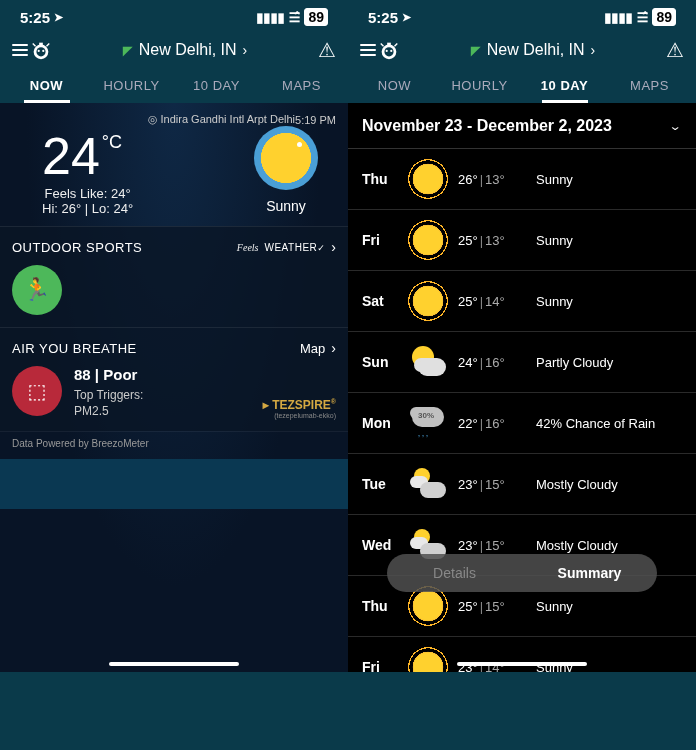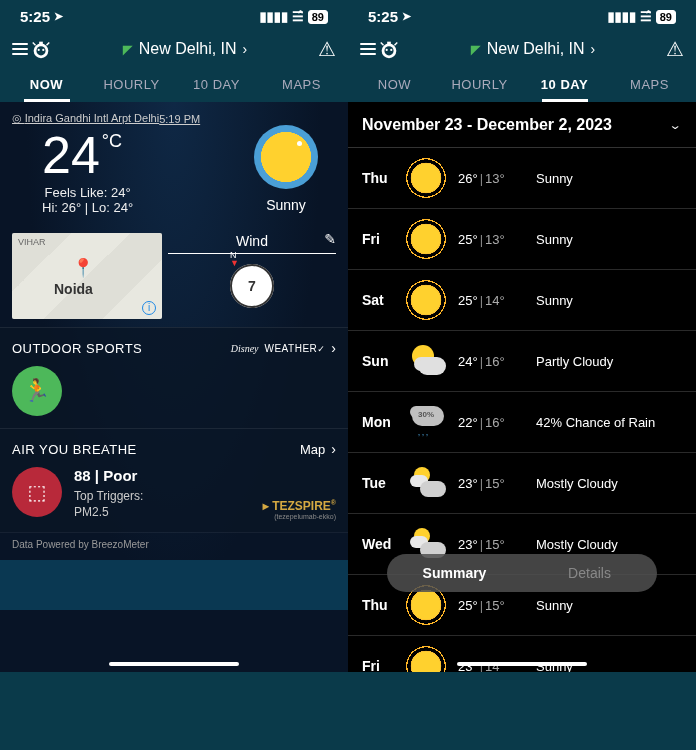--- a/index.html
+++ b/index.html
@@ -3,39 +3,39 @@
 <meta charset="utf-8">
 <style>
 * { margin: 0; padding: 0; box-sizing: border-box; font-family: -apple-system, 'Segoe UI', Arial, sans-serif; }
 body { background: #0a3a4a; display: flex; width: 696px; height: 750px; }
 .phone { width: 348px; height: 672px; background: #0a3a4a; display: flex; flex-direction: column; position: relative; }
 .status-bar { display: flex; justify-content: space-between; align-items: center; padding: 8px 20px; color: #fff; font-size: 15px; font-weight: 600; }
 .status-left { display: flex; align-items: center; gap: 4px; }
 .loc-arrow { font-size: 11px; }
 .status-right { display: flex; align-items: center; gap: 4px; }
 .signal, .wifi { font-size: 13px; }
-.battery { border: 1px solid #fff; border-radius: 3px; padding: 0 3px; font-size: 11px; font-weight: 700; background: #fff; color: #000; }
+.battery { border: 1px solid #fff; border-radius: 3px; padding: 0 3px; font-size: 14px; font-weight: 700; background: #fff; color: #000; }
 .nav-row { display: flex; align-items: center; justify-content: space-between; padding: 4px 12px 6px; }
 .nav-left { display: flex; align-items: center; gap: 6px; }
 .menu-bug { display: flex; align-items: center; gap: 2px; }
 .menu-btn { width: 16px; display: flex; flex-direction: column; gap: 3px; }
 .menu-btn span { height: 2px; background: #fff; border-radius: 1px; }
 .bug-icon { width: 22px; height: 22px; }
 .loc-center { display: flex; align-items: center; gap: 6px; color: #fff; font-size: 16px; }
 .loc-nav-icon { color: #4db85a; font-size: 13px; }
 .chev { color: #fff; font-size: 14px; }
 .warn { color: #fff; font-size: 20px; }
 .tabs { display: flex; padding: 0 10px; gap: 12px; }
 .tab { flex: 1; text-align: center; padding: 10px 0; color: #aab; font-size: 13px; letter-spacing: 0.5px; cursor: pointer; position: relative; }
 .tab.active { color: #fff; font-weight: 600; }
 .tab.active::after { content: ''; position: absolute; bottom: 0; left: 50%; transform: translateX(-50%); width: 46px; height: 3px; background: #fff; }
 .content { flex: 1; background: radial-gradient(ellipse at top, #0f2845 0%, #081426 60%); overflow: hidden; position: relative; }
 .content.dark { background: #000; }
 .now-top { padding: 10px 12px; }
-.loc-row { display: flex; justify-content: flex-start; align-items: center; color: #ccc; font-size: 11px; text-decoration: underline; }
+.loc-row { display: flex; justify-content: flex-end; align-items: center; color: #ccc; font-size: 11px; }
 .temp-row { display: flex; justify-content: space-between; align-items: flex-start; margin-top: 0; }
 .temp-col { color: #fff; }
 .temp-big { font-size: 52px; font-weight: 300; display: flex; align-items: flex-start; }
 .temp-unit { font-size: 18px; margin-top: 6px; margin-left: 2px; }
 .feels-row, .hilo-row { font-size: 13px; color: #eee; text-align: center; }
 .icon-col { display: flex; flex-direction: column; align-items: center; gap: 8px; margin-right: 18px; }
 .sun-big { width: 64px; height: 64px; border-radius: 50%; background: radial-gradient(circle, #ffd12e 55%, #4a9fd6 56%); position: relative; }
 .sun-big::before { content:''; position:absolute; inset:16px 16px auto auto; width:5px; height:5px; background:#fff; border-radius:50%; }
 .cond-text { color: #fff; font-size: 14px; }
 .map-wind { display: flex; gap: 6px; padding: 8px 12px; }
@@ -70,21 +70,21 @@
 .tez-sub { font-size:7px; color:#888; }
 .bottom-gap { height:50px; background:#0a3852; }
 .home-ind { position:absolute; bottom:6px; left:50%; transform:translateX(-50%); width:130px; height:4px; background:#fff; border-radius:3px; }
 
 .tenday-head { display:flex; justify-content:space-between; padding:14px 14px 12px; border-bottom:1px solid #333; }
 .tenday-title { color:#fff; font-size:16px; font-weight:600; }
 .chev-down { color:#fff; font-size:16px; transform:scaleY(0.7); }
 .forecast-list { }
 .fore-row { display:flex; align-items:center; gap:10px; padding:10px 14px; border-bottom:1px solid #2a2a2a; }
 .fore-day { width:36px; color:#fff; font-size:14px; font-weight:600; }
-.fore-icon { width:40px; height:40px; display:flex; align-items:center; }
+.fore-icon { width:40px; height:40px; display:flex; align-items:center; justify-content:center; }
 .sun-sm { width:36px; height:36px; border-radius:50%; background: radial-gradient(circle,#ffd12e 55%,#f7b733 60%,transparent 61%); position:relative; }
 .sun-sm::before { content:''; position:absolute; inset:-4px; background: radial-gradient(circle,transparent 60%, #ffb627 60% 64%, transparent 64%); border-radius:50%; }
 .partly-cloudy { position:relative; width:40px; height:36px; }
 .partly-cloudy .s { width:22px; height:22px; border-radius:50%; background:#ffd12e; position:absolute; top:2px; left:4px; }
 .partly-cloudy .c { width:28px; height:18px; border-radius:10px; background:#e0e0e0; position:absolute; bottom:4px; right:2px; box-shadow:-6px -2px 0 -2px #e0e0e0; }
 .cloud-rain { position:relative; width:40px; height:40px; }
 .cloud-rain .c { width:32px; height:20px; border-radius:12px; background:#c0c0c0; position:absolute; top:4px; left:4px; box-shadow:-6px -4px 0 -4px #c0c0c0; }
 .cloud-rain .pct { position:absolute; top:8px; left:10px; font-size:8px; color:#555; font-weight:700; }
 .cloud-rain .drops { position:absolute; bottom:5px; left:10px; font-size:9px; color:#4a9fd6; letter-spacing:2px; }
 .mostly-cloudy { position:relative; width:40px; height:36px; }
@@ -162,46 +162,25 @@
             </div>
           <div class="feels-row">Feels Like: 24°</div>
           <div class="hilo-row">Hi: 26° | Lo: 24°</div>
         </div>
         <div class="icon-col">
           <div class="sun-big"></div>
           <div class="cond-text">Sunny</div>
         </div>
       </div>
     </div>
-    <div class="map-wind">
-      <div class="map-box">
-        <span class="map-vihar">VIHAR</span>
-        <span class="map-pin">📍</span>
-        <span class="map-noida">Noida</span>
-        <span class="map-info">i</span>
-      </div>
-      <div class="wind-col">
-        <div class="wind-title-row">
-          <span class="wind-label" style="display:block;text-align:center;">Wind</span>
-          <span class="edit-ic">✎</span>
-        </div>
-        <div style="position:relative;">
-          <span class="compass-n">N</span>
-          <span class="compass-arrow">▼</span>
-          <div class="compass">
-              <span>7</span>
-            </div>
-        </div>
-      </div>
-    </div>
     <div class="card">
       <div class="card-head">
         <span class="card-head-title">OUTDOOR SPORTS</span>
         <span class="card-head-right">
-          <span class="disney-w">Disney</span>
+          <span class="disney-w">Feels</span>
           <span class="weather-brand"><span>WEATHER</span><span class="chk">✓</span></span>
           <span class="chev">›</span>
         </span>
       </div>
       <div class="card-body">
         <div class="circle-icon green">
             <span class="runner">🏃</span>
           </div>
       </div>
     </div>
@@ -373,18 +352,18 @@
         <div class="fore-row">
           <div class="fore-day">Sat</div>
           <div class="fore-icon">
             <div class="sun-sm"></div>
           </div>
           <div class="fore-temp">23°<span class="sep">|</span><span class="lo">14°</span></div>
           <div class="fore-cond">Sunny</div>
         </div>
       </div>
     <div class="toggle-pill">
+      <div class="pill-opt inactive">Details</div>
       <div class="pill-opt active">Summary</div>
-      <div class="pill-opt inactive">Details</div>
     </div>
   </div>
   <div class="home-ind"></div>
 </div>
 
 </body></html>

